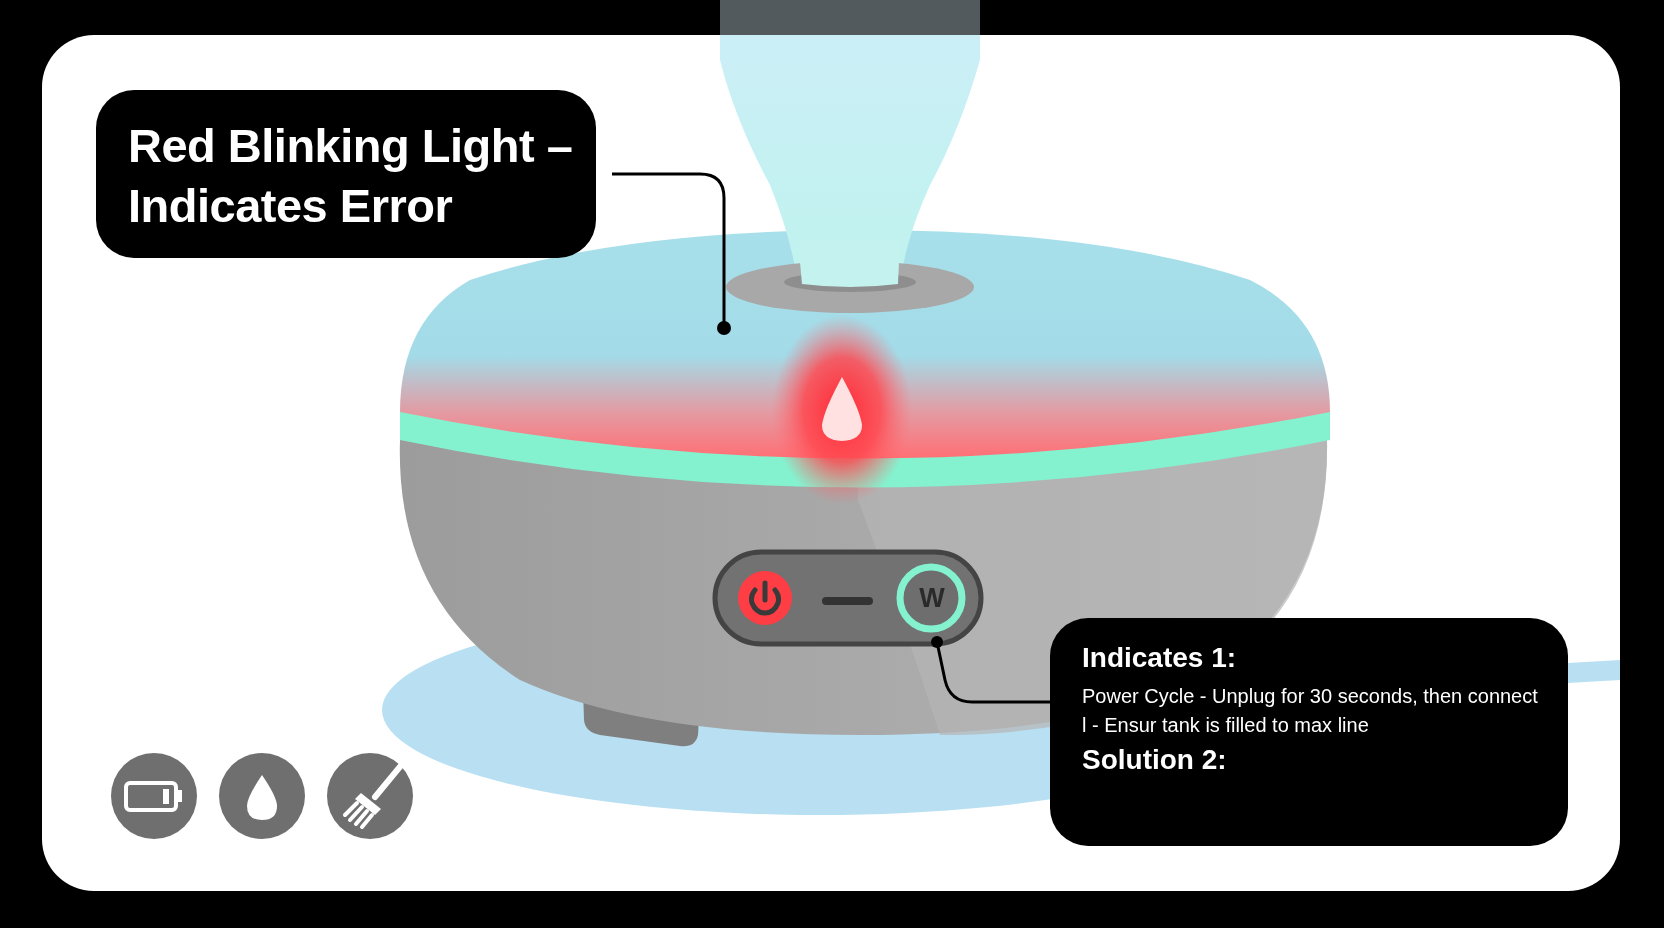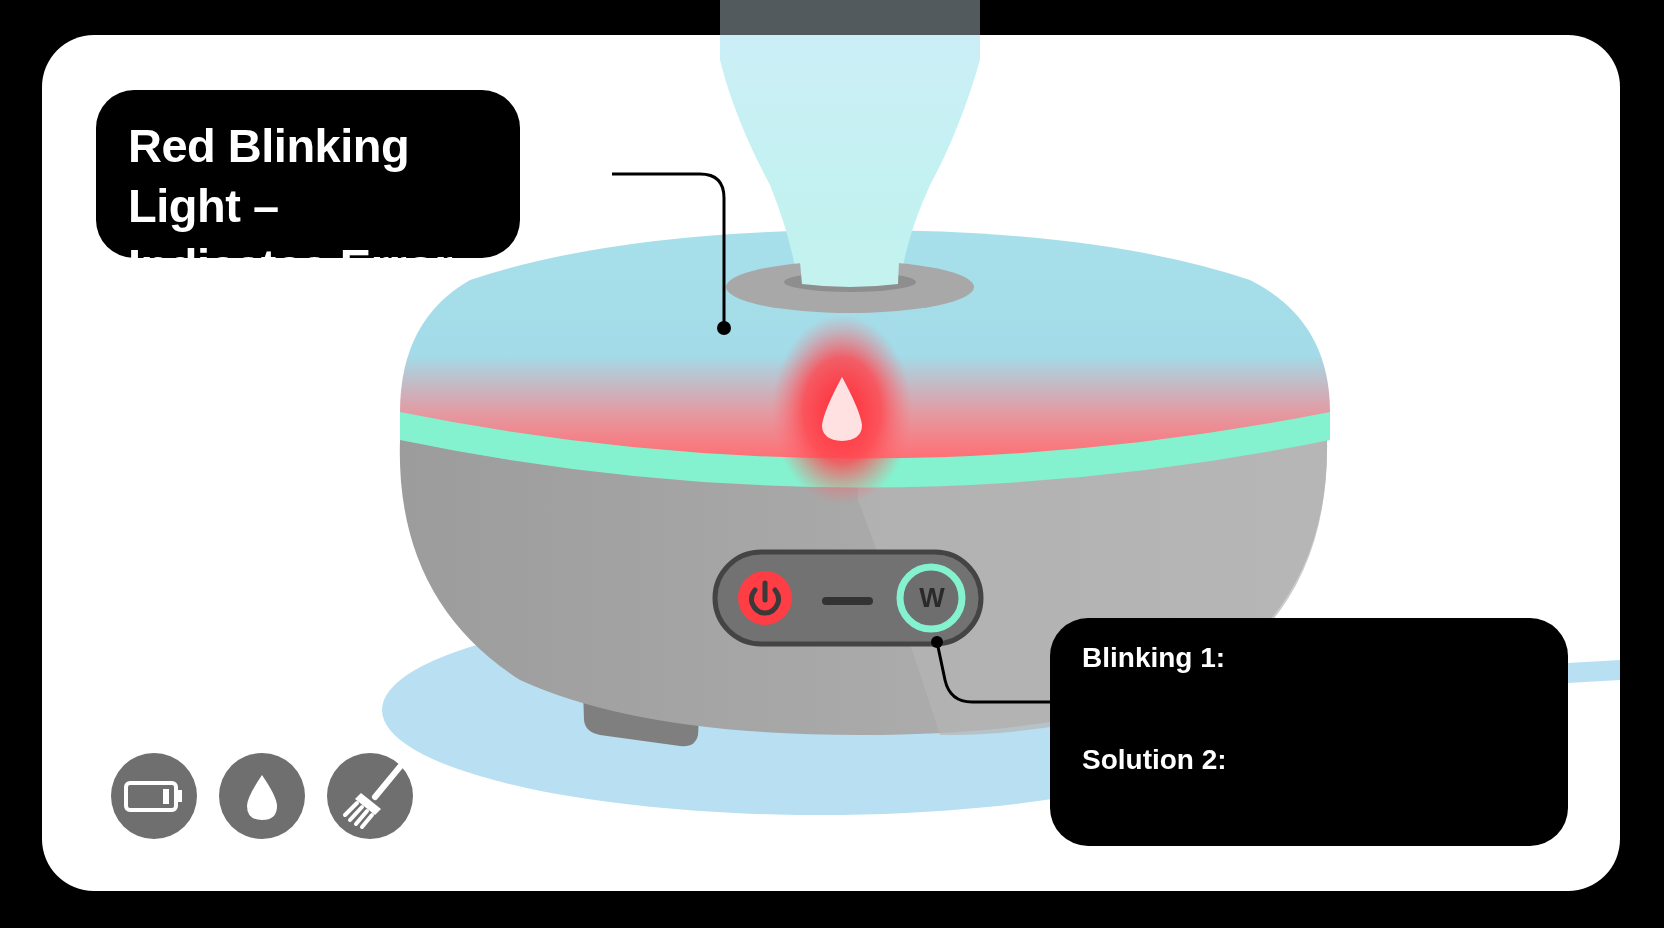--- a/index.html
+++ b/index.html
@@ -1,20 +1,20 @@
 <!DOCTYPE html>
 <html><head>
 <meta charset="utf-8">
 <style>
   html, body { margin:0; padding:0; background:#000; }
   body { width:1664px; height:928px; position:relative; overflow:hidden;
          font-family:"Liberation Sans", "DejaVu Sans", sans-serif; }
   svg.scene { position:absolute; left:0; top:0; }
   .callout { position:absolute; background:#000; color:#fff; }
-  .callout-error { left:96px; top:90px; width:424px; height:168px; border-radius:38px; }
+  .callout-error { left:96px; top:90px; width:500px; height:168px; border-radius:38px; }
   .callout-error .title { position:absolute; left:32px; top:26px; font-size:47px; font-weight:bold;
                           line-height:60px; letter-spacing:-0.5px; white-space:pre-line; }
   .callout-sol { left:1050px; top:618px; width:518px; height:228px; border-radius:38px; }
   .sol-head { position:absolute; left:32px; font-size:28px; font-weight:bold; line-height:32px; }
   .sol-line { position:absolute; left:32px; font-size:20px; line-height:24px; white-space:nowrap; }
   .icon-circle { position:absolute; width:86px; height:86px; border-radius:50%; background:#6f6f6f; }
   .icon-circle svg { position:absolute; left:0; top:0; }
 </style>
 </head>
 <body>
@@ -88,21 +88,23 @@
 </svg>
 
 <div class="callout callout-error">
   <div class="title">Red Blinking Light –
 Indicates Error</div>
 </div>
 
 <div style="position:absolute;left:917px;top:582px;width:30px;height:32px;font-size:27px;font-weight:bold;color:#2a2a2a;text-align:center;line-height:32px;">W</div>
 
 <div class="callout callout-sol">
-  <div class="sol-head" style="top:24px;">Blinking 1:</div>
+  <div class="sol-head" style="top:24px;">Indicates 1:</div>
+  <div class="sol-line" style="top:66px;">Power Cycle - Unplug for 30 seconds, then connect</div>
+  <div class="sol-line" style="top:95px;">l - Ensur tank is filled to max line</div>
   <div class="sol-head" style="top:126px;">Solution 2:</div>
 </div>
 
 <div class="icon-circle" style="left:111px;top:753px;">
   <svg width="86" height="86" viewBox="0 0 86 86">
     <rect x="15" y="30" width="50" height="27" rx="4" fill="none" stroke="#fff" stroke-width="4"></rect>
     <rect x="66" y="37" width="5" height="12" fill="#fff"></rect>
     <rect x="52" y="36" width="6" height="15" fill="#fff"></rect>
   </svg>
 </div>

